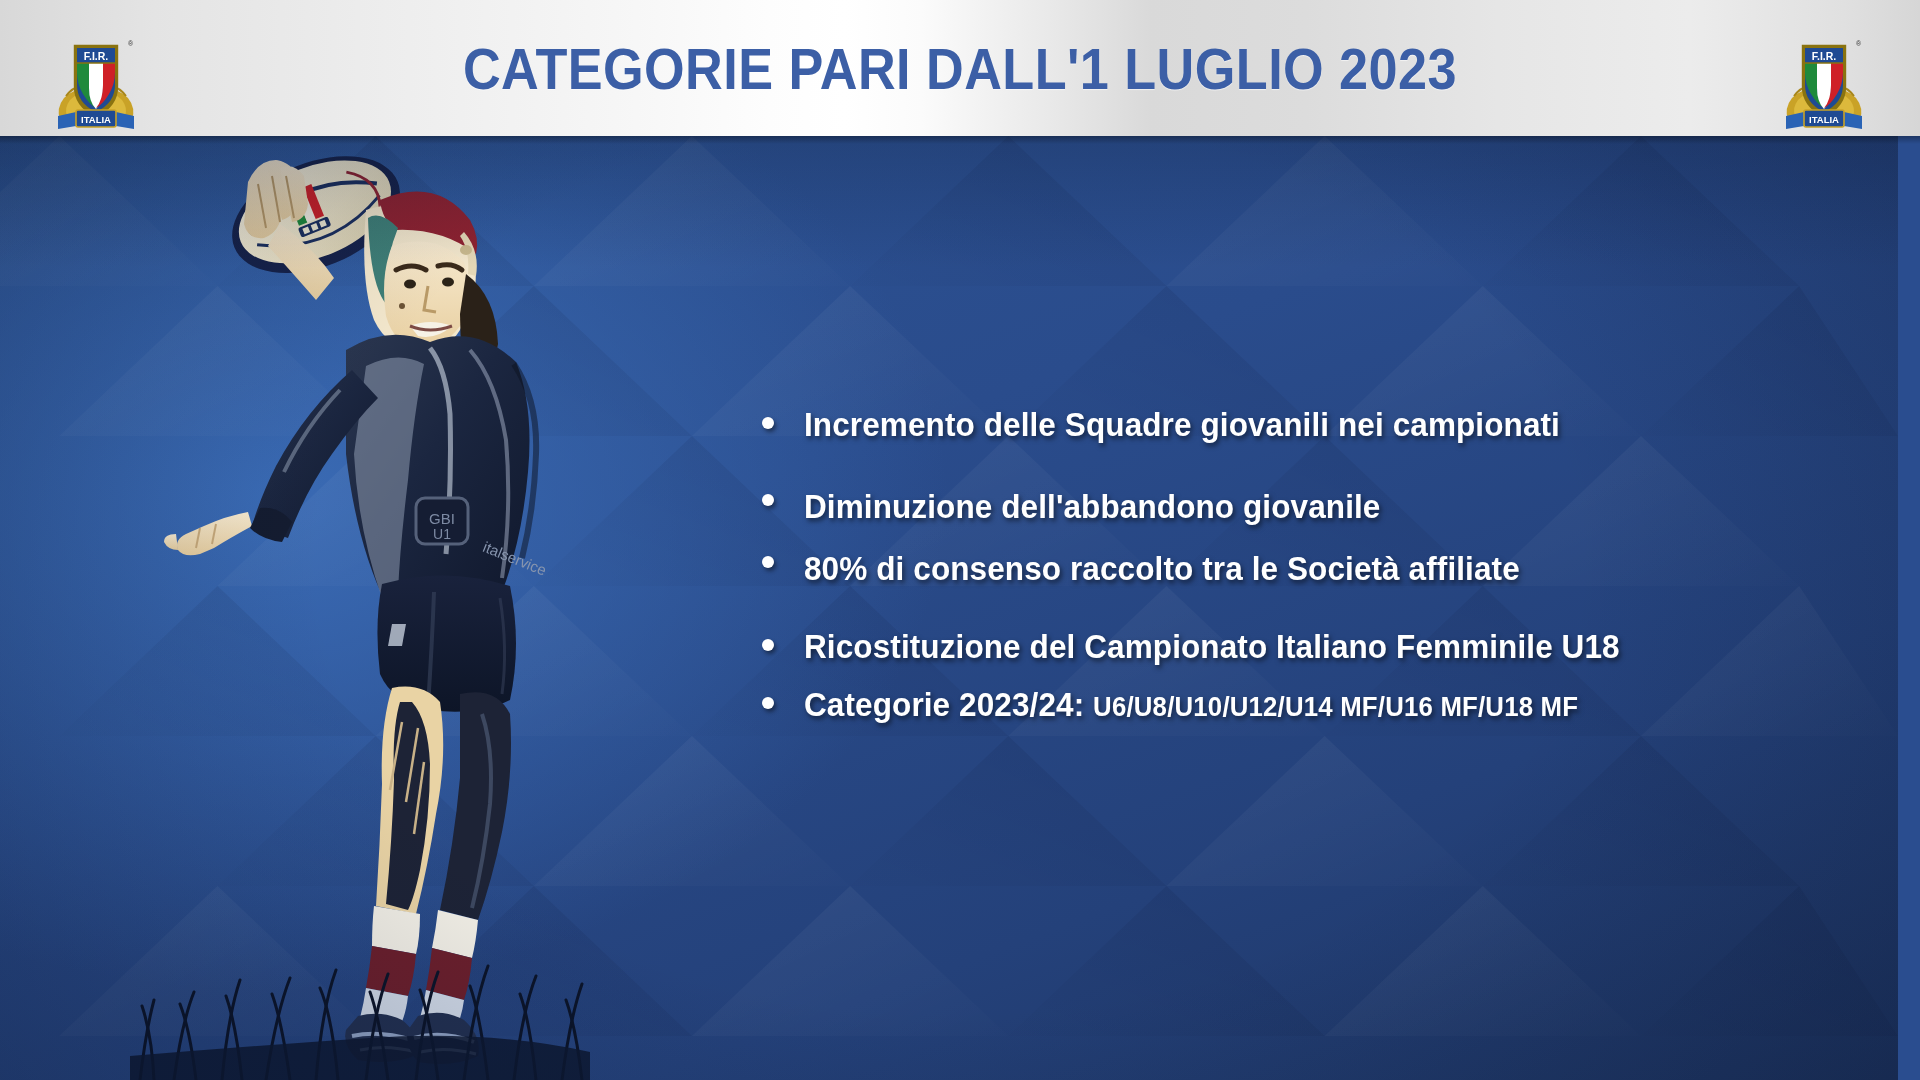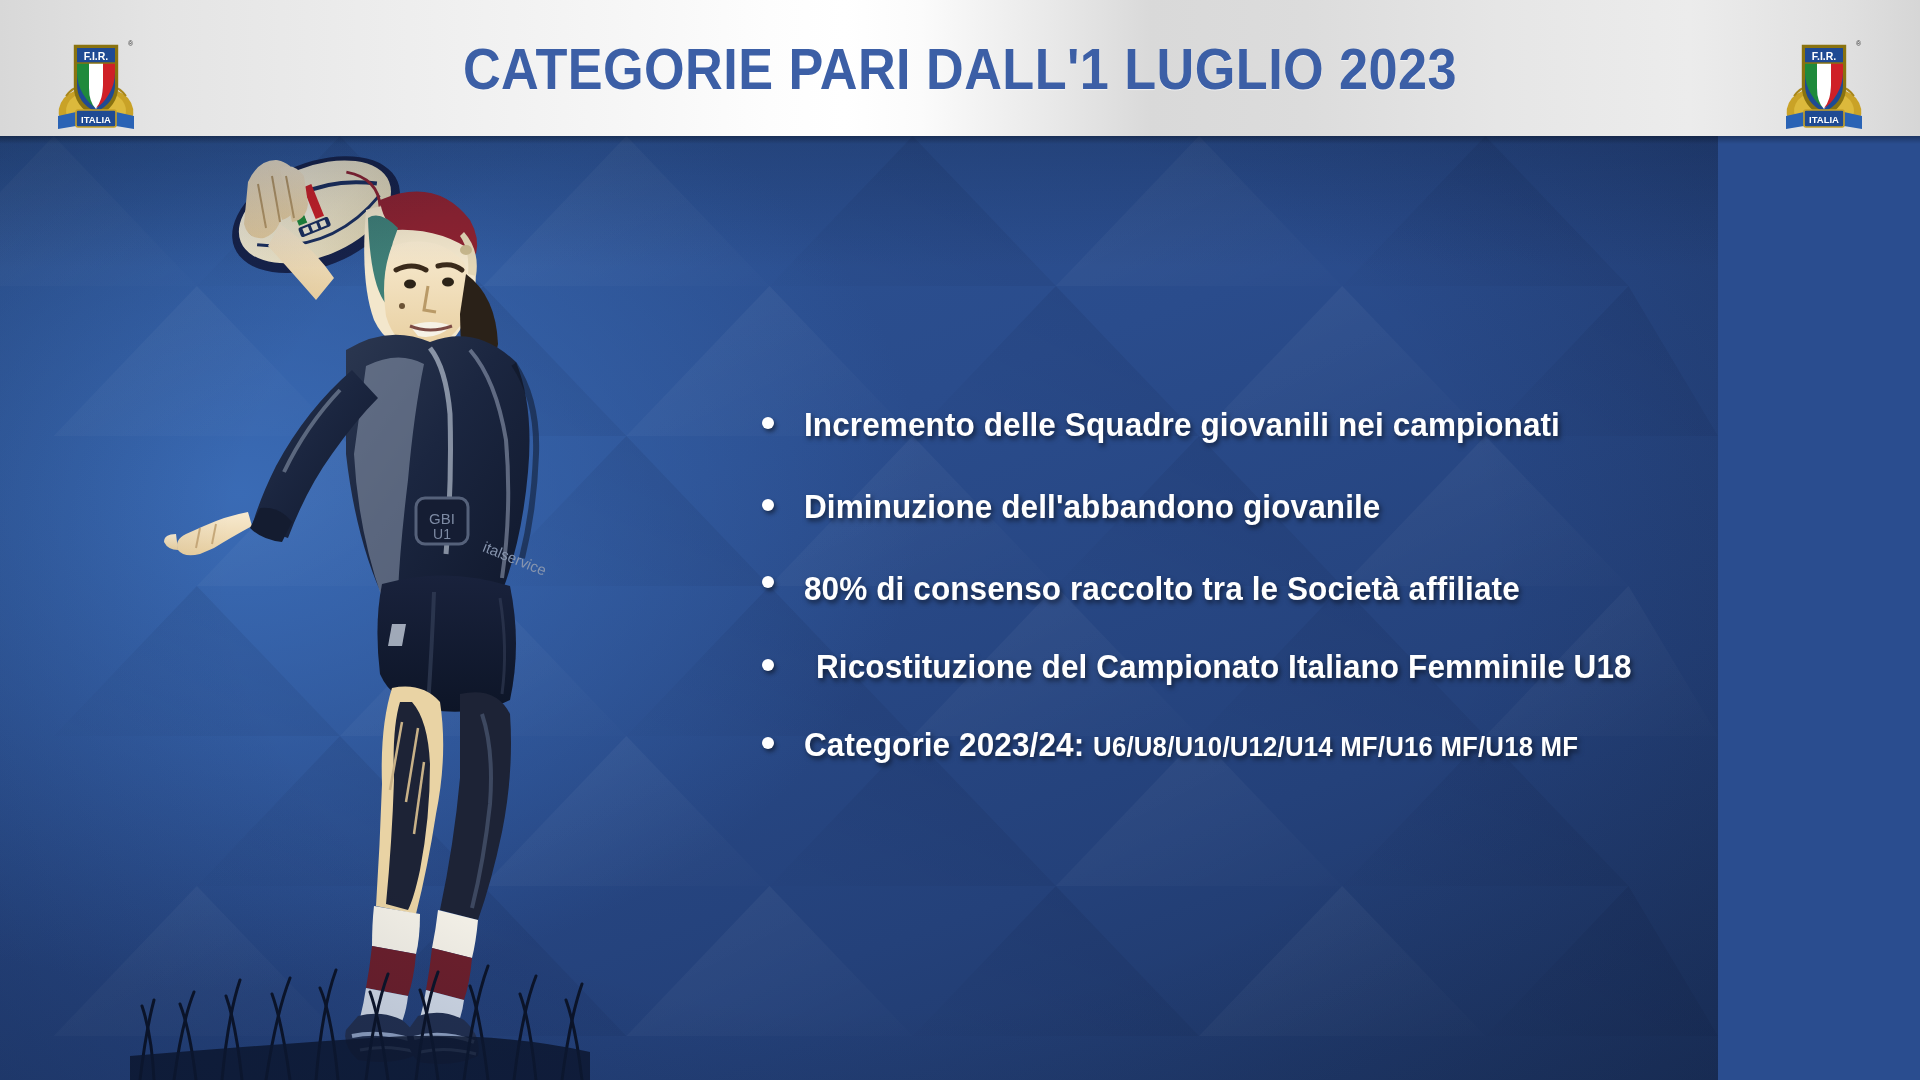--- a/index.html
+++ b/index.html
@@ -72,21 +72,21 @@
     height: 104px;
   }
   .logo.left  { left: 50px; }
   .logo.right { left: 1778px; }
   .logo svg { display: block; width: 92px; height: 104px; }
 
   
   .stage {
     position: absolute;
     left: 0; top: 136px;
-    width: 1718px; height: 944px;
+    width: 1898px; height: 944px;
     overflow: hidden;
     background:
       radial-gradient(ellipse 1100px 800px at 14% 38%, #3a6bb5 0%, rgba(58,107,181,0) 62%),
       linear-gradient(160deg, #2d5495 0%, #2a4c8c 38%, #24417a 72%, #1d3461 100%);
   }
   .poly-layer {
     position: absolute; inset: 0;
     width: 100%; height: 100%;
   }
   .vignette {
@@ -139,24 +139,24 @@
     transform-origin: left center;
     white-space: nowrap;
     text-shadow: 2px 3px 5px rgba(0,0,0,0.55);
   }
   .bullet-text .small {
     font-size: 27px;
     font-weight: 700;
     letter-spacing: 0.2px;
   }
   .r1 { margin-bottom: 44px; }
-  .r2 { margin-bottom: 44px; }
+  .r2 { margin-bottom: 24px; align-items: center; }
   .r3 { margin-bottom: 39px; }
   .r4 { margin-bottom: 40px; align-items: center; }
-  .r5 { margin-bottom: 40px; gap: 12px; }
+  .r5 { margin-bottom: 20px; }
   .r6 { margin-bottom: 0; }
 </style>
 </head>
 <body>
 
 <div id="slide">
 
   <div class="stage">
 
     <svg class="poly-layer" viewBox="0 0 1920 944" preserveAspectRatio="none">

